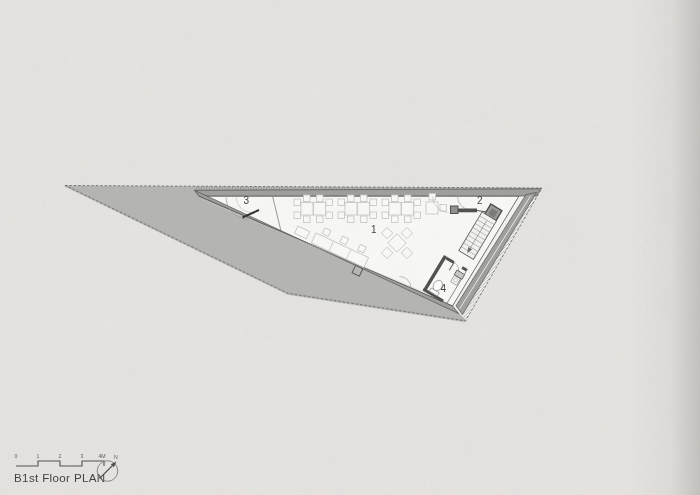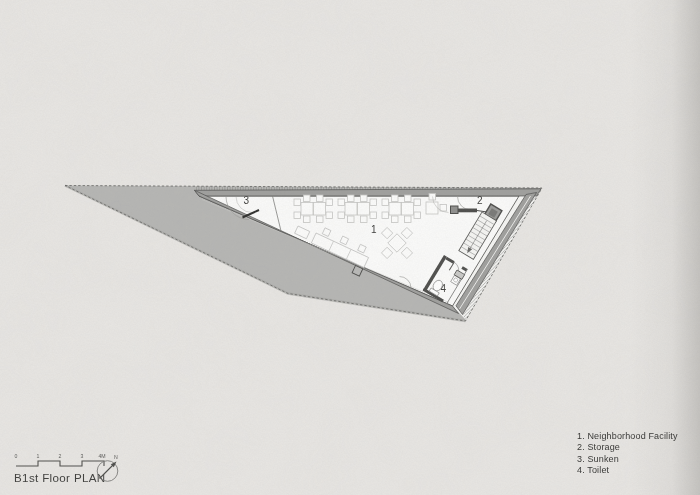--- a/index.html
+++ b/index.html
@@ -197,20 +197,14 @@
     <line x1="99.5" y1="478.5" x2="114.5" y2="463.5" stroke="#4c4c4a" stroke-width="1.1"></line>
     <polygon points="116.5,461.5 113.8,467.2 110.8,464.2" fill="#4c4c4a"></polygon>
     <text class="tiny" x="114" y="459">N</text>
   </g>
 
   <rect width="700" height="495" filter="url(#grainCoarse)" opacity="0.5"></rect>
   <rect width="700" height="495" filter="url(#grainFine)" opacity="0.55"></rect>
   <rect x="630" y="0" width="70" height="495" fill="url(#edgeG)"></rect>
 </svg>
 
-<div class="legend">
-  <div>1. Neighborhood Facility</div>
-  <div>2. Storage</div>
-  <div>3. Sunken</div>
-  <div>4. Toilet</div>
+
 </div>
 
-</div>
-
 </body></html>

